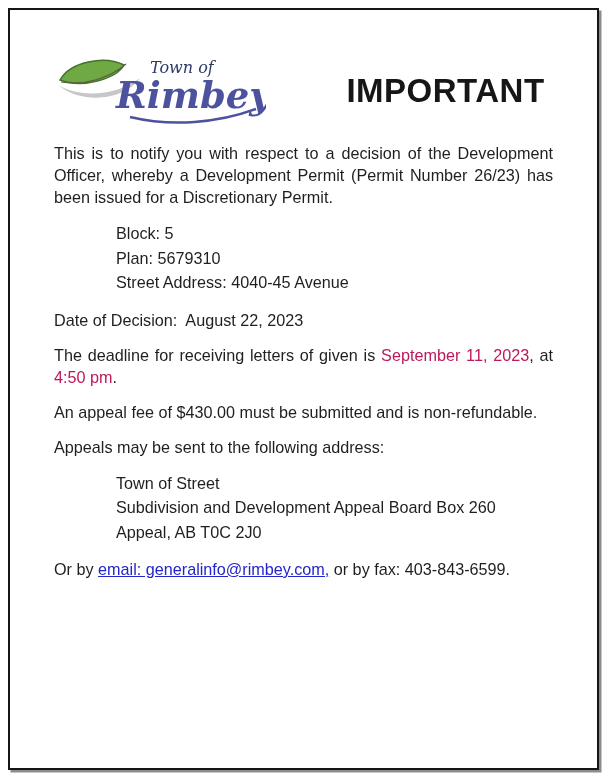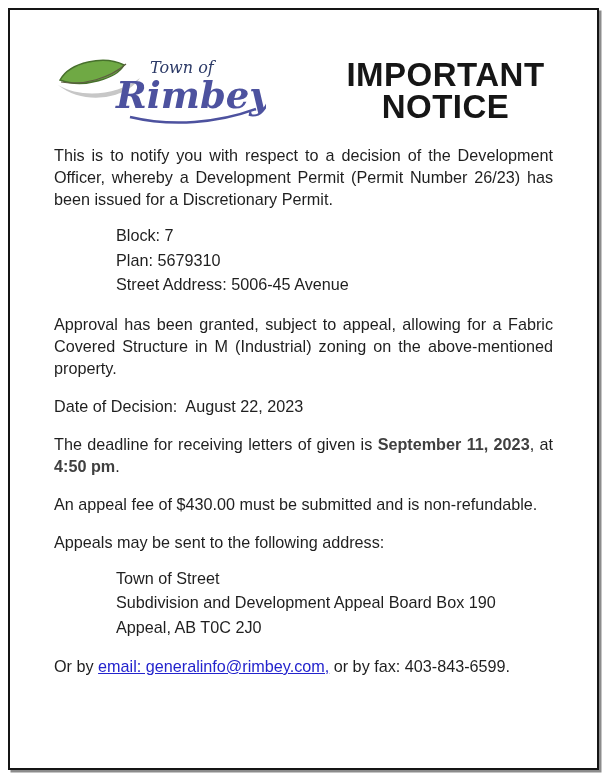--- a/index.html
+++ b/index.html
@@ -46,83 +46,81 @@
   .title {
     width: 215px;
     text-align: center;
     font-size: 33px;
     font-weight: 700;
     line-height: 32px;
     color: #161616;
     letter-spacing: 0.5px;
   }
   p.para {
-    margin: 16px 0 13px 0;
+    margin: 3px 0 13px 0;
     font-size: 16.2px;
     line-height: 22px;
   }
   .justify { text-align: justify; }
   .pre { white-space: pre-wrap; }
   .indent-block {
     margin: 2px 0 14px 62px;
     font-size: 16.2px;
     line-height: 24.5px;
   }
   .deadline { margin-bottom: 3px; }
   .email {
     color: #2424cd;
     text-decoration: underline;
     cursor: pointer;
   }
-  strong { font-weight: 700; color: #404040; }
+  strong { font-weight: 400; color: #be185d; }
 </style>
 </head>
 <body>
 
 <div class="page">
   <div class="frame">
 
     <div class="header">
       <div class="logo">
         <svg width="212" height="74" viewBox="0 0 212 74" xmlns="http://www.w3.org/2000/svg">
           <path d="M4,31 C28,45 64,41 86,24 C72,45 30,52 4,31 Z" fill="#c7c7c7"></path>
           <path d="M6,26 C16,8 50,1 70,11 C63,24 30,35 6,26 Z" fill="#6fa944" stroke="#47702c" stroke-width="1.5"></path>
           <path d="M72,10 C56,24 30,32 7,28" stroke="#5d5d42" stroke-width="1.2" fill="none"></path>
           <text class="townof" x="96" y="19">Town of</text>
           <text class="rimbey" x="62" y="54">Rimbey</text>
           <path d="M76,63 C118,73 164,69 202,55" stroke="#4d529f" stroke-width="2.5" fill="none"></path>
         </svg>
       </div>
       <div class="title">
         <div>IMPORTANT</div>
-        <div>NOTICE</div>
       </div>
     </div>
 
     <p class="para justify">This is to notify you with respect to a decision of the Development Officer, whereby a Development Permit (Permit Number 26/23) has been issued for a Discretionary Permit.</p>
 
     <div class="indent-block">
-      <div>Block: 7</div>
+      <div>Block: 5</div>
       <div>Plan: 5679310</div>
-      <div>Street Address: 5006-45 Avenue</div>
+      <div>Street Address: 4040-45 Avenue</div>
     </div>
 
-    <p class="para justify">Approval has been granted, subject to appeal, allowing for a Fabric Covered Structure in M (Industrial) zoning on the above-mentioned property.</p>
 
     <p class="para pre">Date of Decision:  August 22, 2023</p>
 
 
     <p class="para justify deadline"><span>The deadline for receiving letters of given is </span><strong>September 11, 2023</strong><span>, at </span><strong>4:50 pm</strong><span>.</span></p>
 
     <p class="para">An appeal fee of $430.00 must be submitted and is non-refundable.</p>
 
     <p class="para">Appeals may be sent to the following address:</p>
 
     <div class="indent-block">
       <div>Town of Street</div>
-      <div>Subdivision and Development Appeal Board Box 190</div>
+      <div>Subdivision and Development Appeal Board Box 260</div>
       <div>Appeal, AB T0C 2J0</div>
     </div>
 
     <p class="para"><span>Or by </span><a class="email">email: generalinfo@rimbey.com,</a><span> or by fax: 403-843-6599.</span></p>
 
   </div>
 </div>
 
 </body></html>

